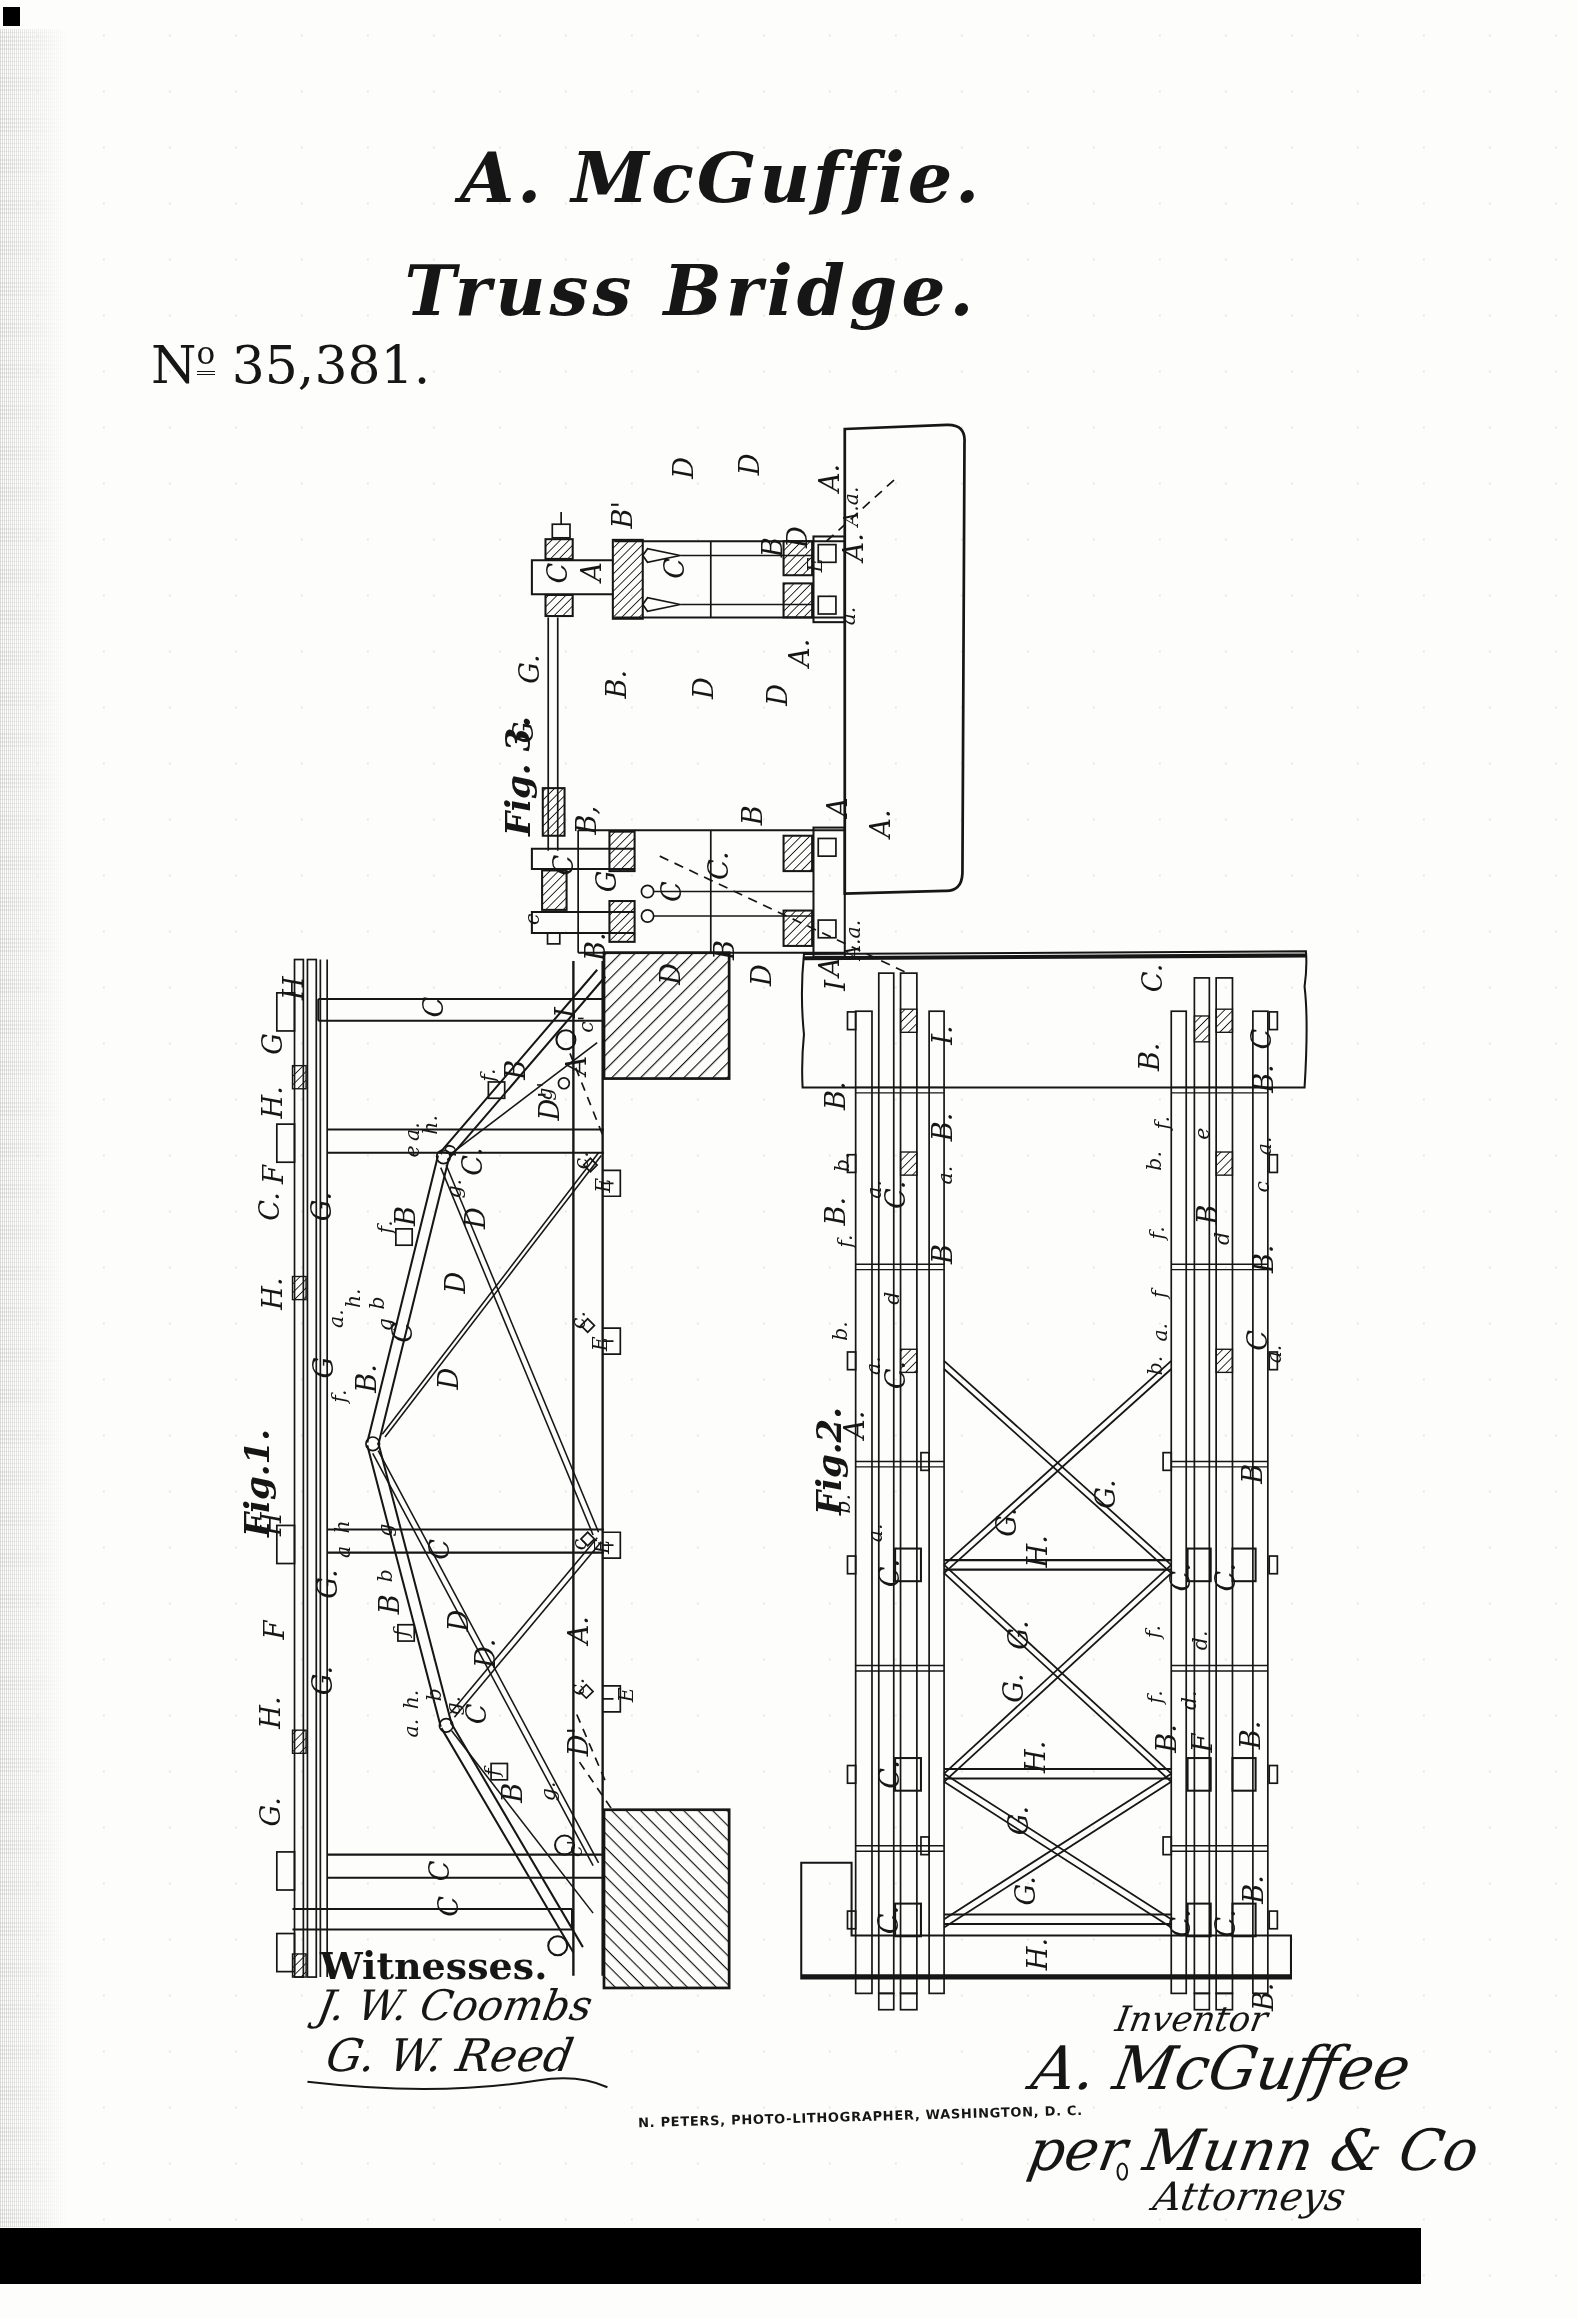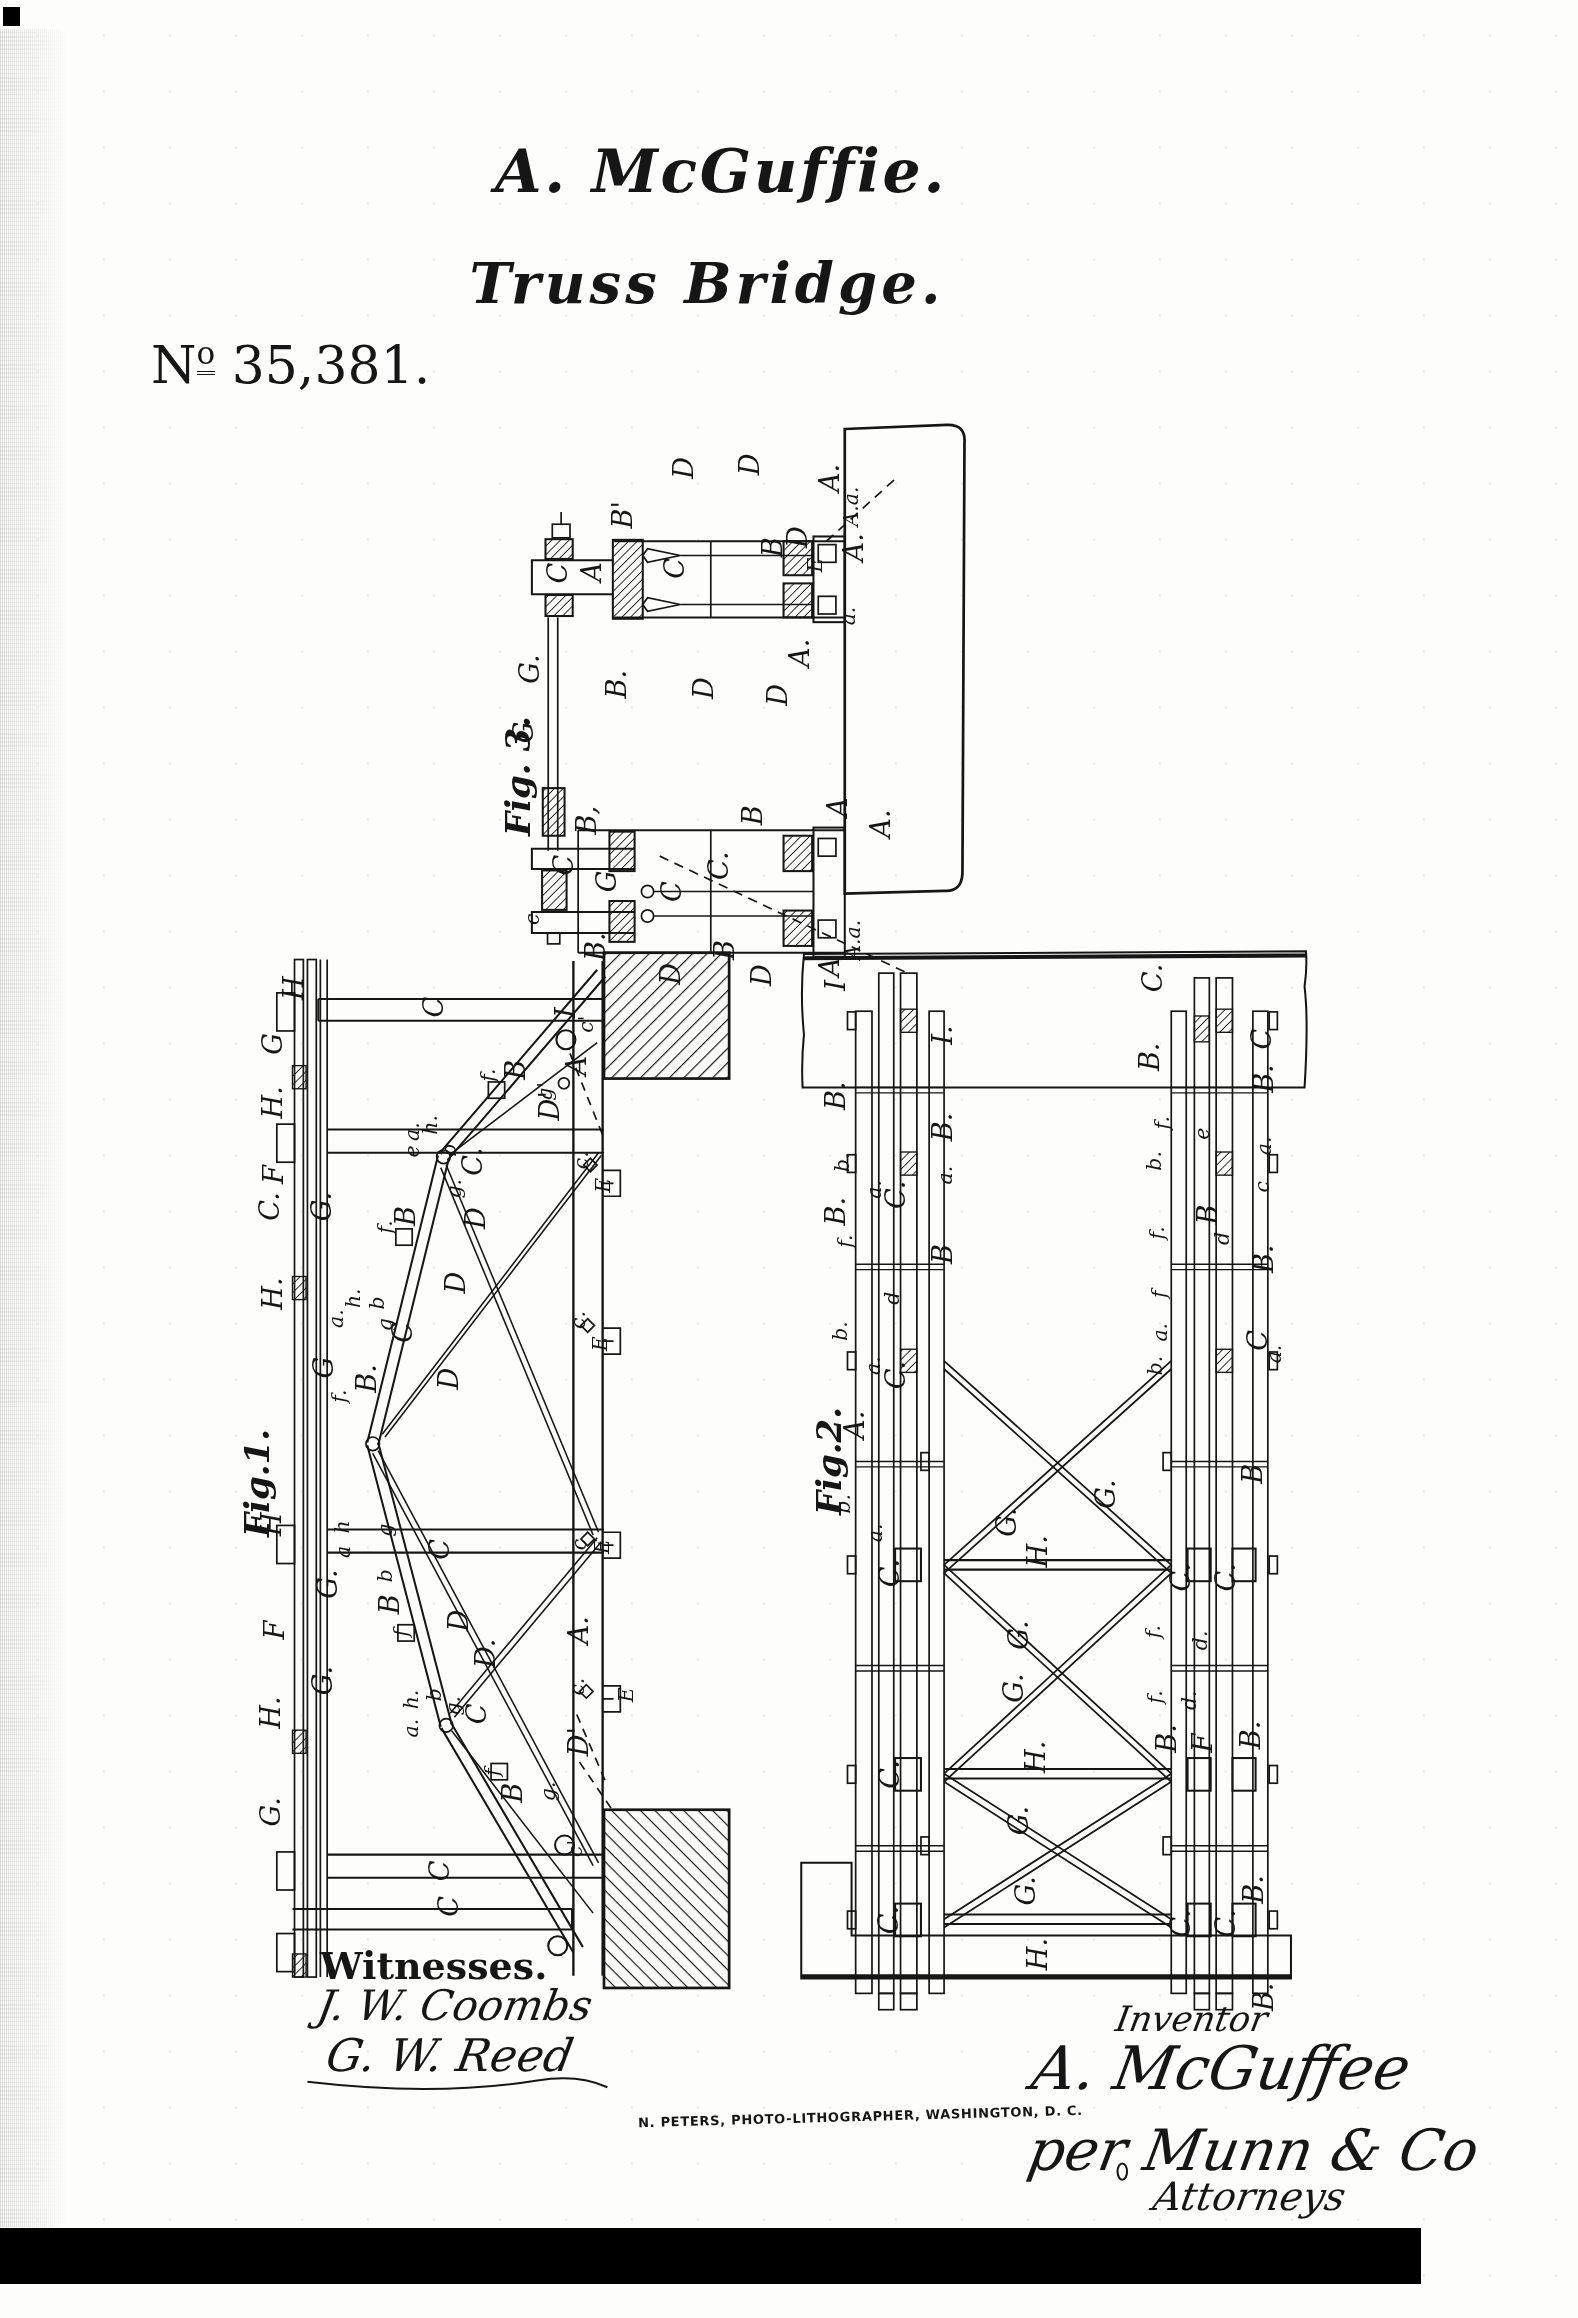--- a/index.html
+++ b/index.html
@@ -13,22 +13,22 @@
   .noise-left{position:absolute;left:0;top:29px;width:68px;height:2198px;pointer-events:none;opacity:.5;
     background:repeating-linear-gradient(90deg, rgba(0,0,0,.25) 0 0.7px, transparent 0.7px 2px),
                repeating-linear-gradient(0deg, rgba(0,0,0,.12) 0 1.4px, transparent 1.4px 4.1px);}
   .noise-left-fade{position:absolute;left:0;top:29px;width:75px;height:2198px;pointer-events:none;
     background:linear-gradient(90deg, rgba(253,253,252,0) 0%, rgba(253,253,252,1) 92%);}
   .bar-bottom{position:absolute;left:0;top:2228px;width:1421px;height:56px;background:#000;}
   .corner-mark{position:absolute;left:2.7px;top:6.8px;width:17.7px;height:19px;background:#000;}
 
   .abs{position:absolute;white-space:nowrap;}
   .ctr{transform:translateX(-50%);}
-  .t-title{font-style:italic;font-weight:bold;font-size:60px;letter-spacing:2.7px;}
-  .t-sub{font-style:italic;font-weight:bold;font-size:56px;letter-spacing:4.1px;margin-left:16px;}
+  .t-title{font-style:italic;font-weight:bold;font-size:70px;letter-spacing:2.7px;}
+  .t-sub{font-style:italic;font-weight:bold;font-size:69px;letter-spacing:4.1px;}
   .t-meta{font-size:52px;}
   .no-sup{font-size:31px;vertical-align:19px;border-bottom:4.1px double #161616;line-height:1;}
   .script{font-style:italic;transform:skewX(-10deg);}
   .fig-caption{position:absolute;font-style:italic;font-weight:600;font-size:34px;
      transform:translate(-50%,-50%) rotate(-90deg);white-space:nowrap;}
   .printer{font-family:"DejaVu Sans",sans-serif;font-size:13px;font-weight:bold;letter-spacing:0.7px;
      transform:rotate(-1.6deg);}
   svg.art{position:absolute;left:0;top:0;}
   .lbl{font:italic 40px "DejaVu Serif",serif;fill:#161616;text-anchor:middle;}
   .lbl.s{font-size:30px;}

